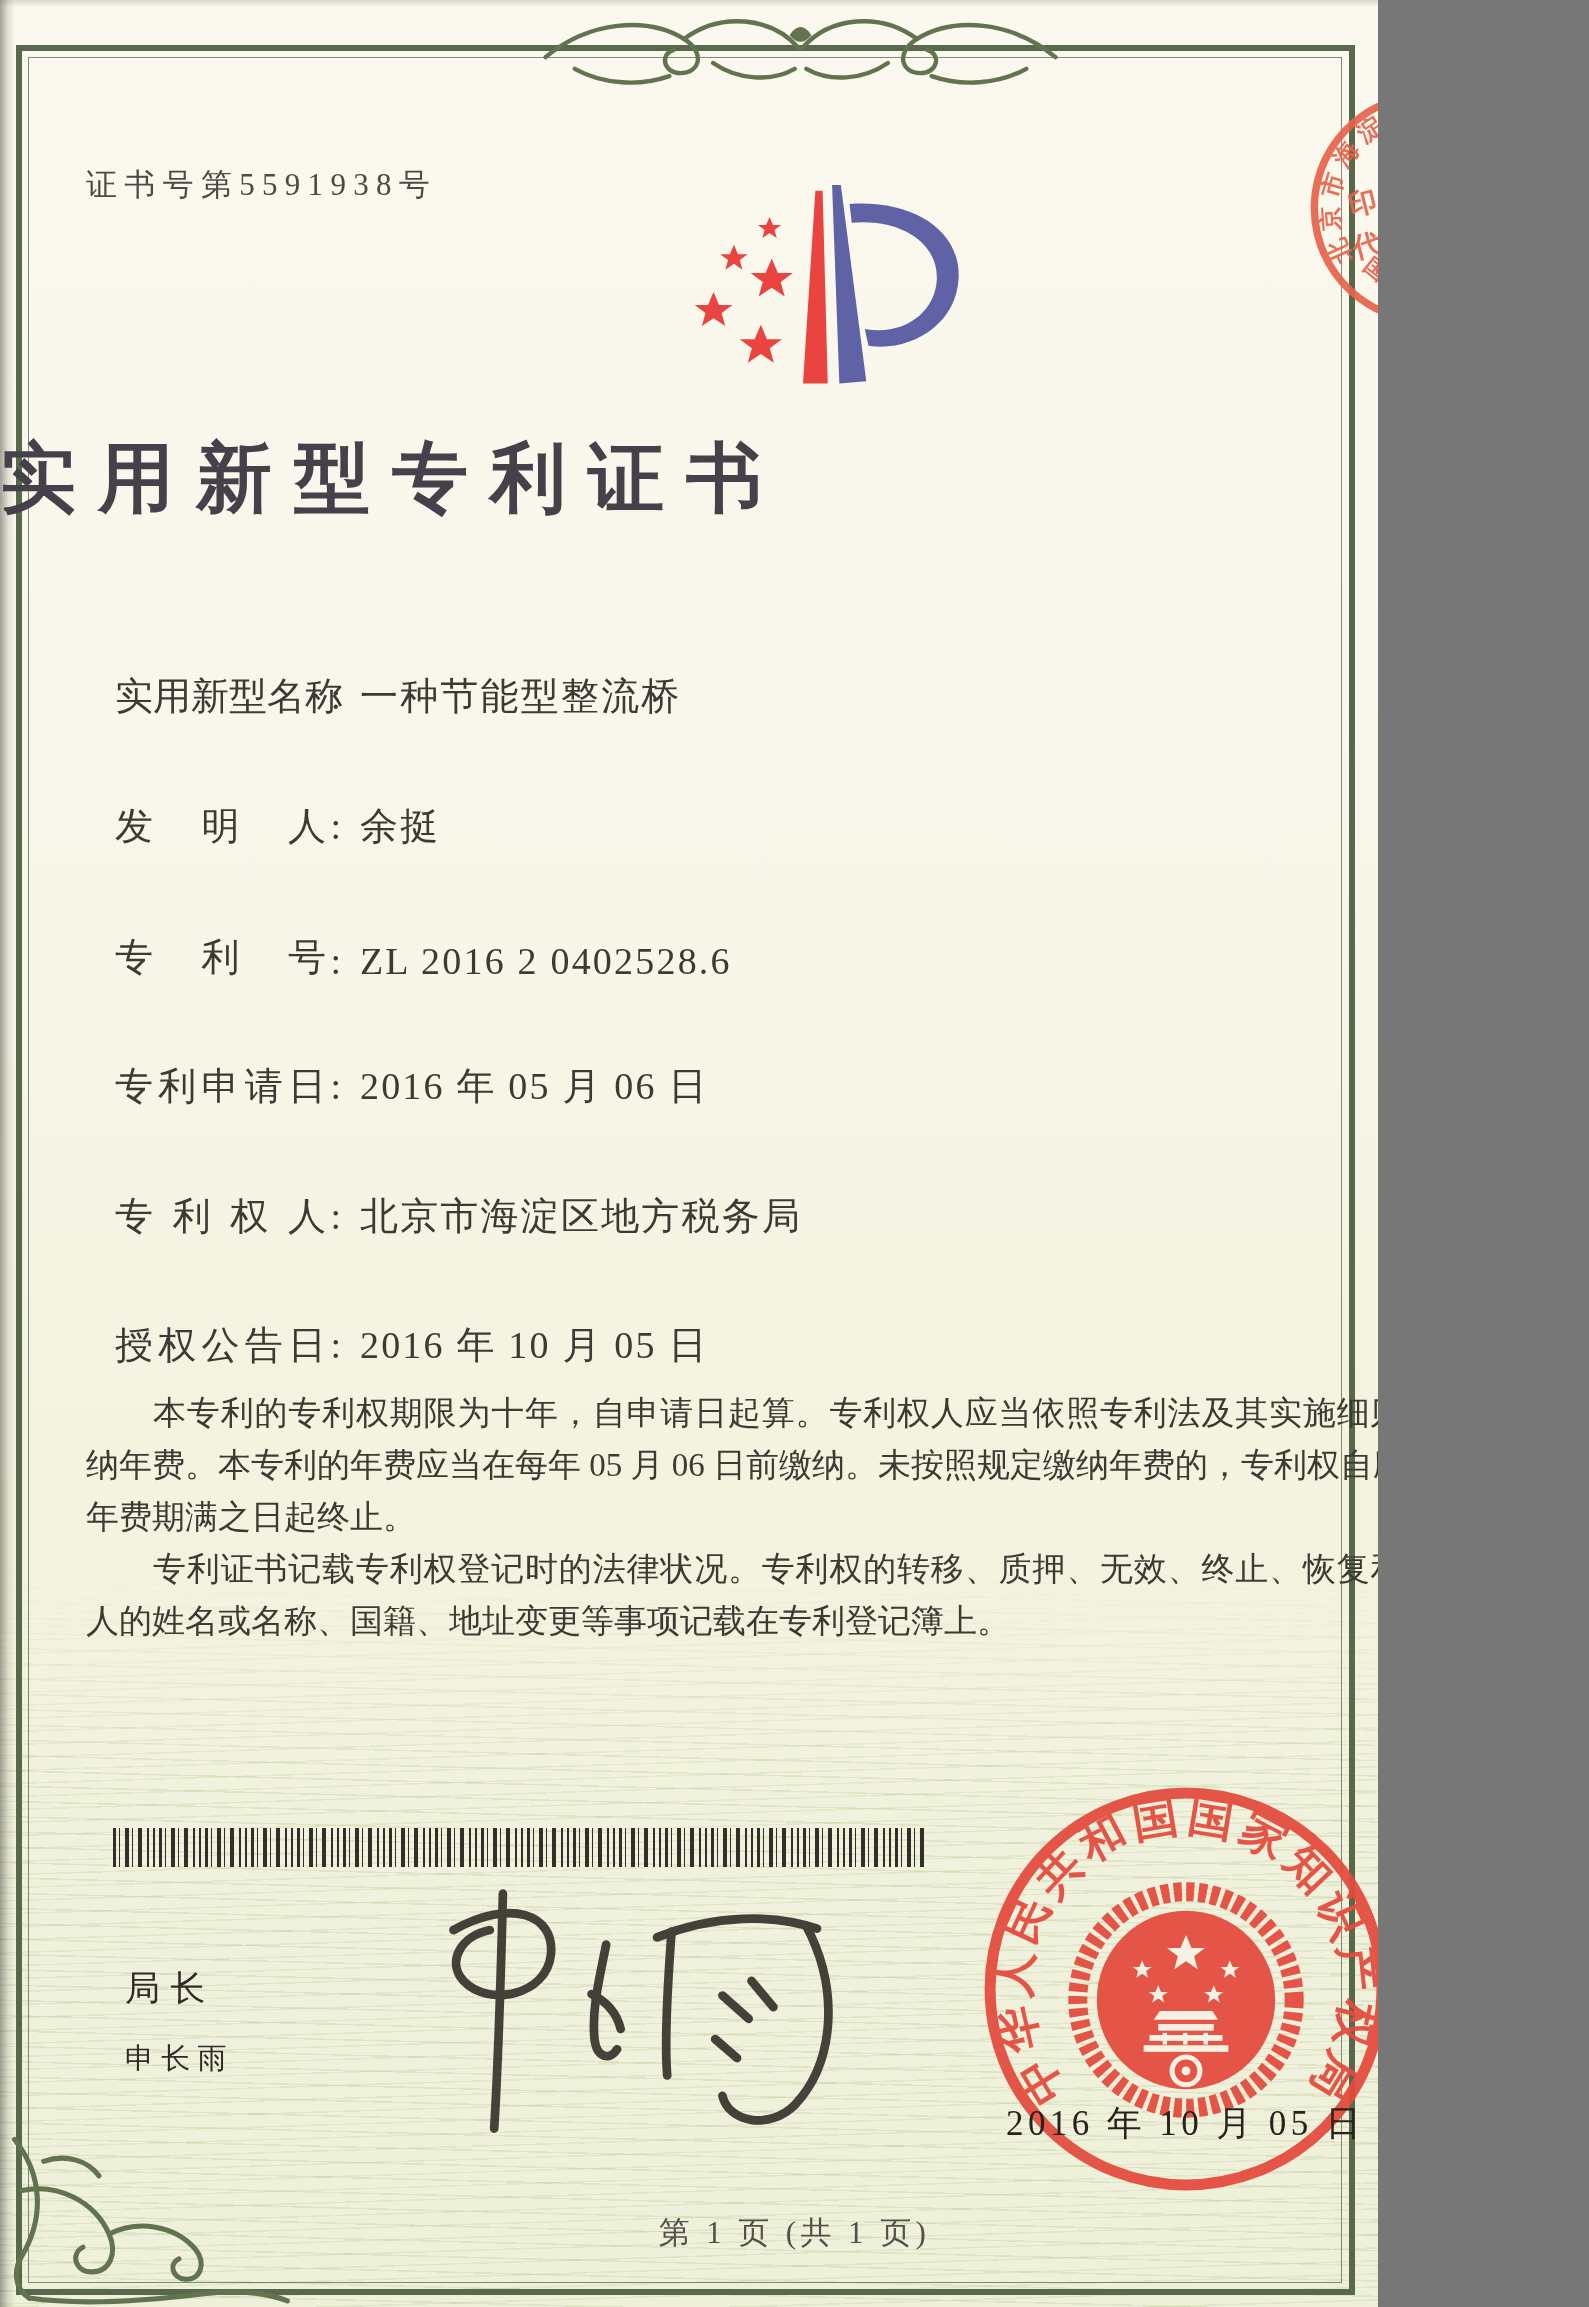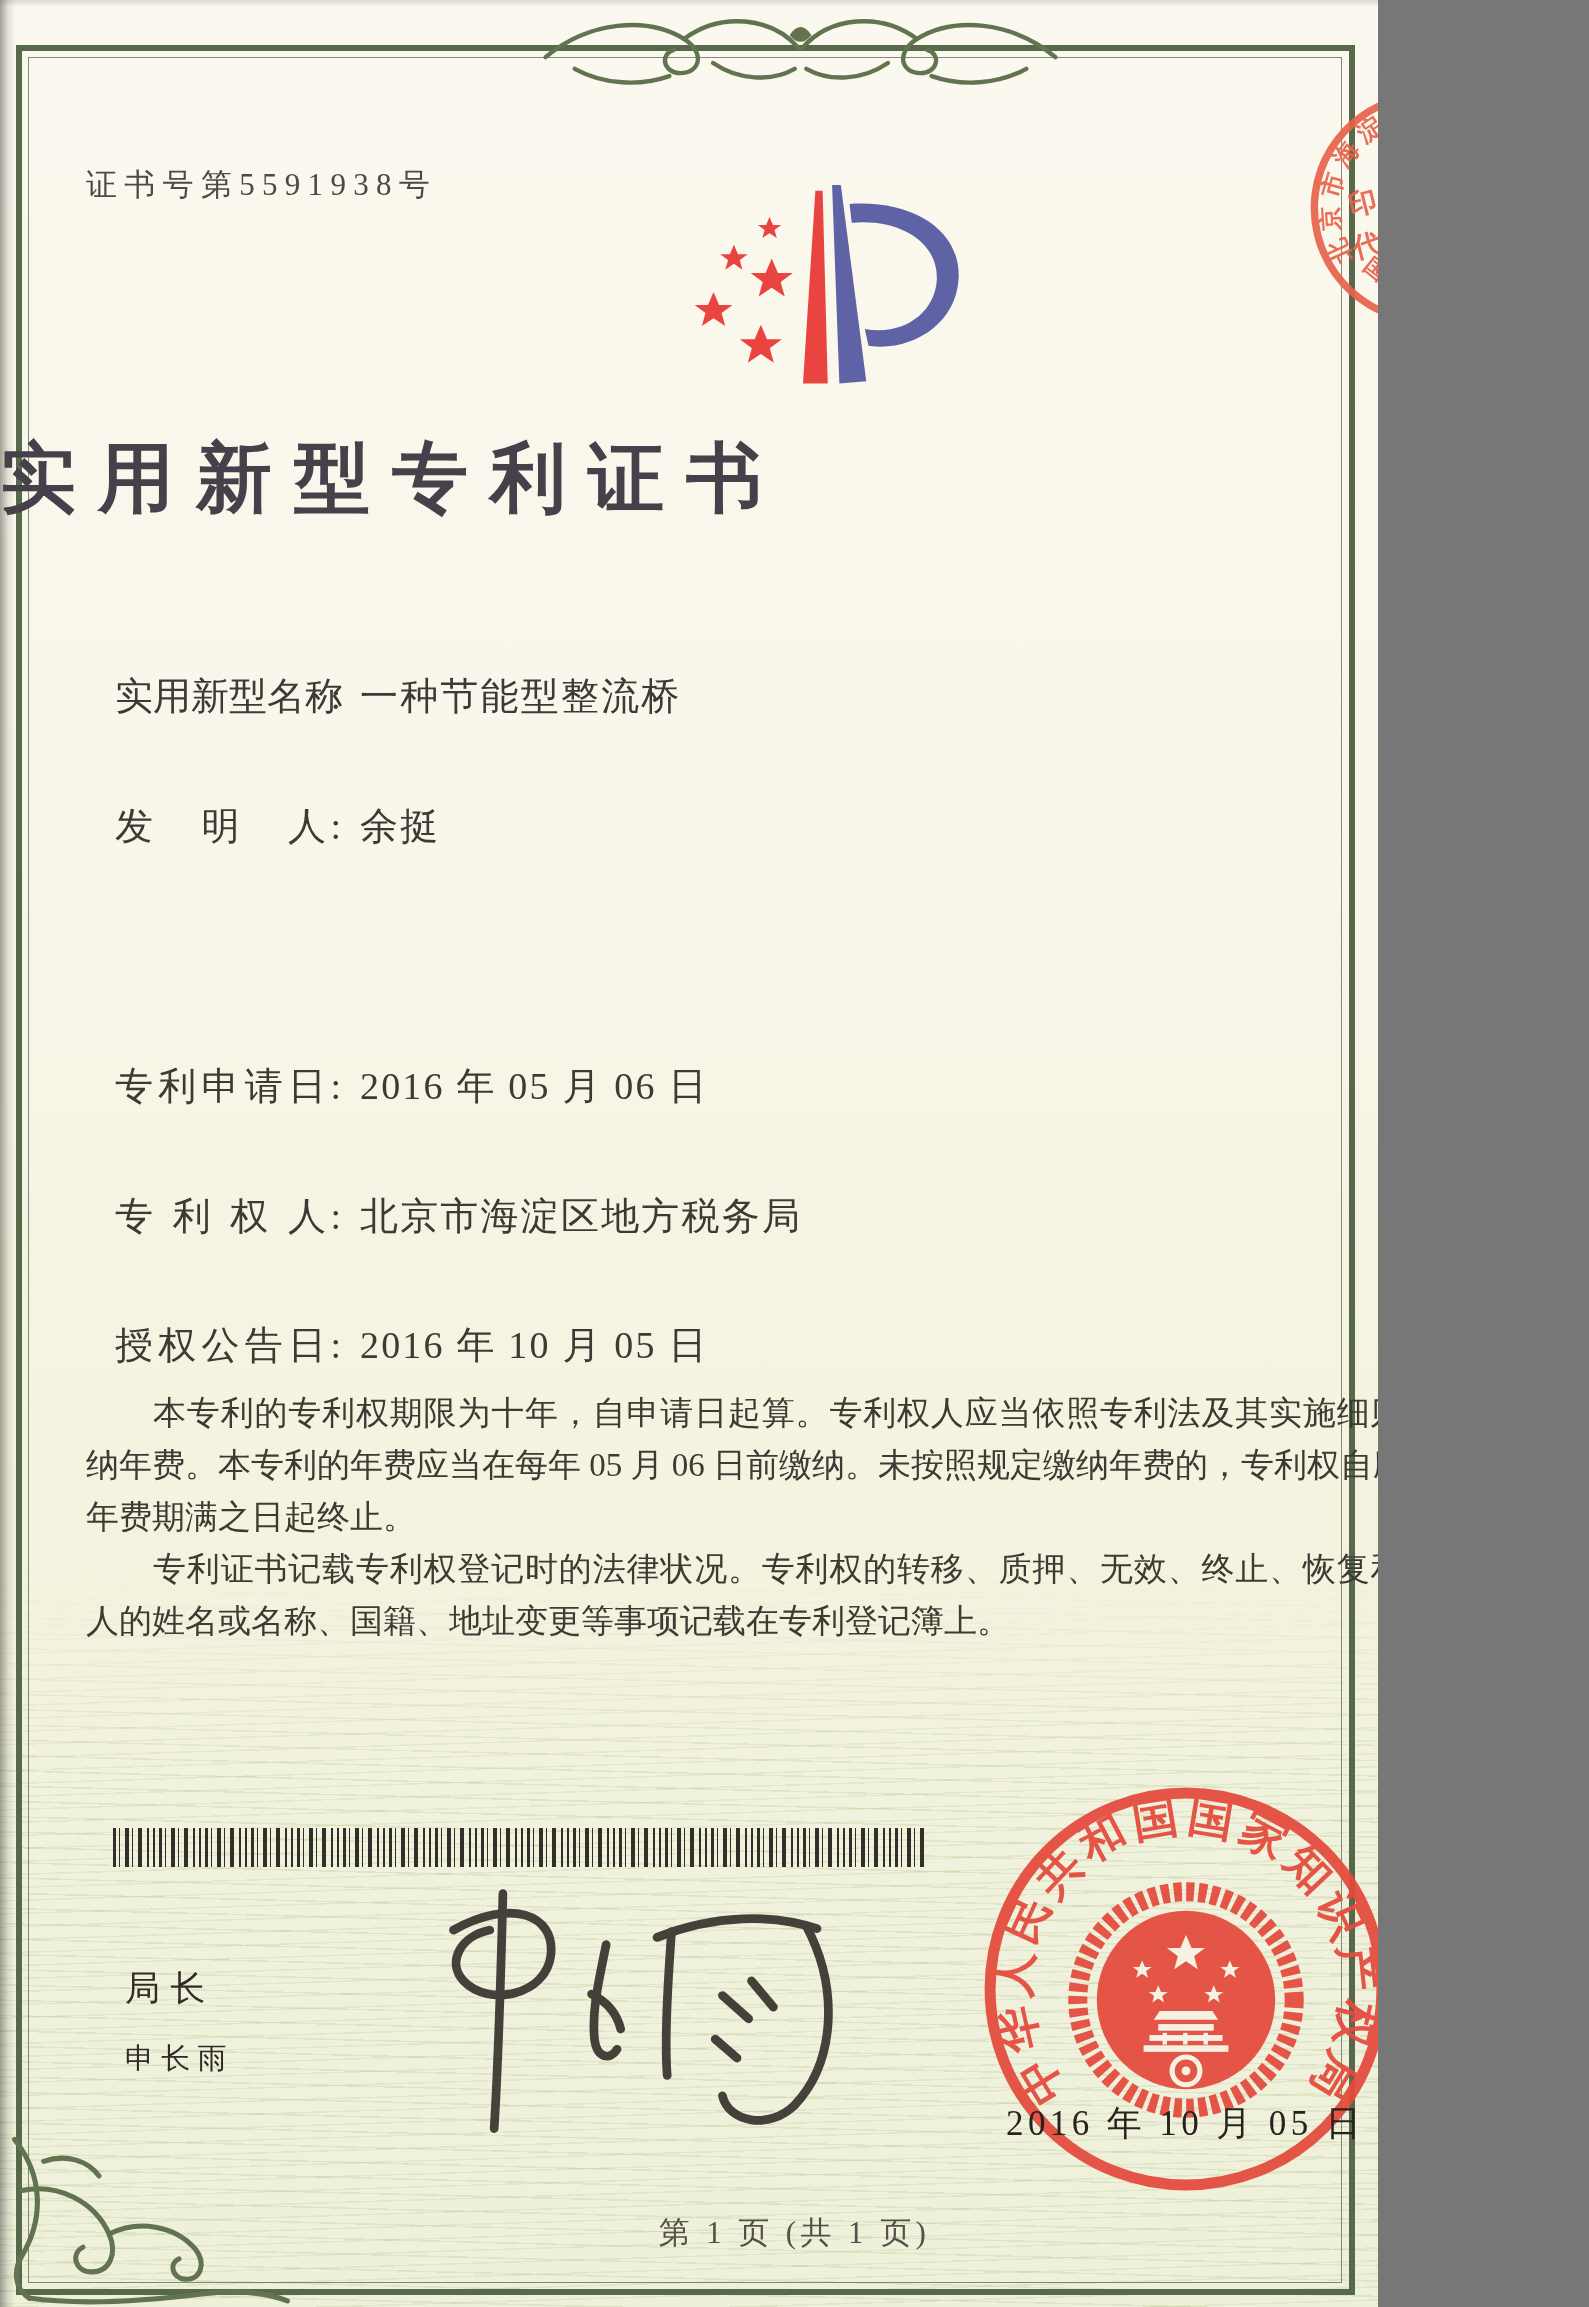--- a/index.html
+++ b/index.html
@@ -151,20 +151,23 @@
     </g>
   </svg>
 
   <div id="title" class="abs">实用新型专利证书</div>
 
   <div id="field-0" class="abs field">
     <span class="field-label">实用新型名称</span><span class="field-colon">:</span><span class="field-value">一种节能型整流桥</span>
   </div>
   <div id="field-1" class="abs field">
     <span class="field-label">发明人</span><span class="field-colon">:</span><span class="field-value">余挺</span>
+  </div>
+  <div id="field-2" class="abs field">
+    <span class="field-label">专利号</span><span class="field-colon">:</span><span class="field-value">ZL 2016 2 0402528.6</span>
   </div>
   <div id="field-3" class="abs field">
     <span class="field-label">专利申请日</span><span class="field-colon">:</span><span class="field-value">2016 年 05 月 06 日</span>
   </div>
   <div id="field-4" class="abs field">
     <span class="field-label">专利权人</span><span class="field-colon">:</span><span class="field-value">北京市海淀区地方税务局</span>
   </div>
   <div id="field-5" class="abs field">
     <span class="field-label">授权公告日</span><span class="field-colon">:</span><span class="field-value">2016 年 10 月 05 日</span>
   </div>

